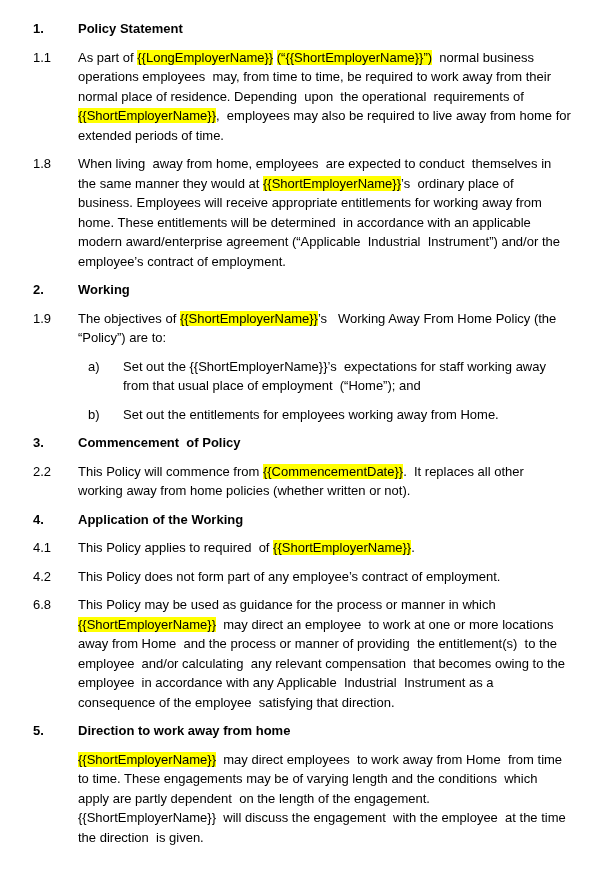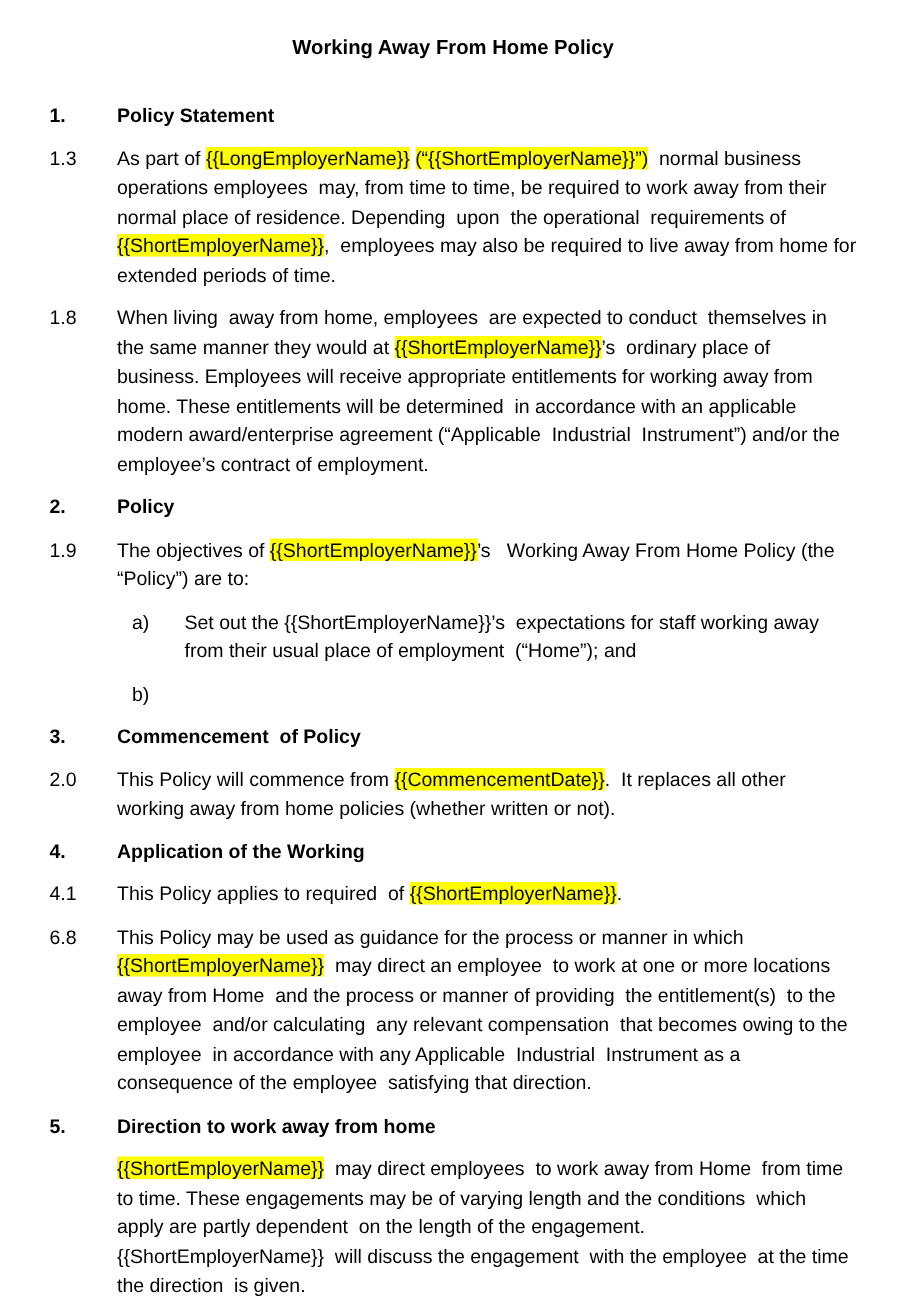--- a/index.html
+++ b/index.html
@@ -57,64 +57,68 @@
     padding-left: 45px;
   }
   .hl {
     background: var(--hl, #ffff00);
   }
 </style>
 </head>
 <body style="color: rgb(0, 0, 0); background: rgb(255, 255, 255);">
 
 <div class="page">
-  <h1 class="title">Working Away From Home Policy</h1>
   <div id="doc-body">
       <div class="row sec">
         <div class="num">1.</div>
         <div class="txt">Policy Statement</div>
       </div>
       <div class="row numbered">
-        <div class="num">1.3</div>
+        <div class="num">1.1</div>
         <div class="txt"><span>As part of </span><span class="hl">{{LongEmployerName}}</span><span> </span><span class="hl">(“{{ShortEmployerName}}”)</span><span>  normal business operations employees  may, from time to time, be required to work away from their normal place of residence. Depending  upon  the operational  requirements of </span><span class="hl">{{ShortEmployerName}}</span><span>,  employees may also be required to live away from home for extended periods of time.</span></div>
       </div>
       <div class="row numbered">
         <div class="num">1.8</div>
         <div class="txt"><span>When living  away from home, employees  are expected to conduct  themselves in the same manner they would at </span><span class="hl">{{ShortEmployerName}}</span><span>’s  ordinary place of business. Employees will receive appropriate entitlements for working away from home. These entitlements will be determined  in accordance with an applicable modern award/enterprise agreement (“Applicable  Industrial  Instrument”) and/or the employee’s contract of employment.</span></div>
       </div>
       <div class="row sec">
         <div class="num">2.</div>
-        <div class="txt">Policy</div>
+        <div class="txt">Working</div>
       </div>
       <div class="row numbered">
         <div class="num">1.9</div>
         <div class="txt"><span>The objectives of </span><span class="hl">{{ShortEmployerName}}</span><span>’s   Working Away From Home Policy (the “Policy”) are to:</span></div>
       </div>
       <div class="row lettered">
         <div class="num">a)</div>
-        <div class="txt"><span>Set out the {{ShortEmployerName}}’s  expectations for staff working away from their usual place of employment  (“Home”); and</span></div>
+        <div class="txt"><span>Set out the {{ShortEmployerName}}’s  expectations for staff working away from that usual place of employment  (“Home”); and</span></div>
       </div>
       <div class="row lettered">
         <div class="num">b)</div>
+        <div class="txt"><span>Set out the entitlements for employees working away from Home.</span></div>
       </div>
       <div class="row sec">
         <div class="num">3.</div>
         <div class="txt">Commencement  of Policy</div>
       </div>
       <div class="row numbered">
-        <div class="num">2.0</div>
+        <div class="num">2.2</div>
         <div class="txt"><span>This Policy will commence from </span><span class="hl">{{CommencementDate}}</span><span>.  It replaces all other working away from home policies (whether written or not).</span></div>
       </div>
       <div class="row sec">
         <div class="num">4.</div>
         <div class="txt">Application of the Working</div>
       </div>
       <div class="row numbered">
         <div class="num">4.1</div>
         <div class="txt"><span>This Policy applies to required  of </span><span class="hl">{{ShortEmployerName}}</span><span>.</span></div>
+      </div>
+      <div class="row numbered">
+        <div class="num">4.2</div>
+        <div class="txt"><span>This Policy does not form part of any employee’s contract of employment.</span></div>
       </div>
       <div class="row numbered">
         <div class="num">6.8</div>
         <div class="txt"><span>This Policy may be used as guidance for the process or manner in which </span><span class="hl">{{ShortEmployerName}}</span><span>  may direct an employee  to work at one or more locations away from Home  and the process or manner of providing  the entitlement(s)  to the employee  and/or calculating  any relevant compensation  that becomes owing to the employee  in accordance with any Applicable  Industrial  Instrument as a consequence of the employee  satisfying that direction.</span></div>
       </div>
       <div class="row sec">
         <div class="num">5.</div>
         <div class="txt">Direction to work away from home</div>
       </div>
       <div class="row plain">

